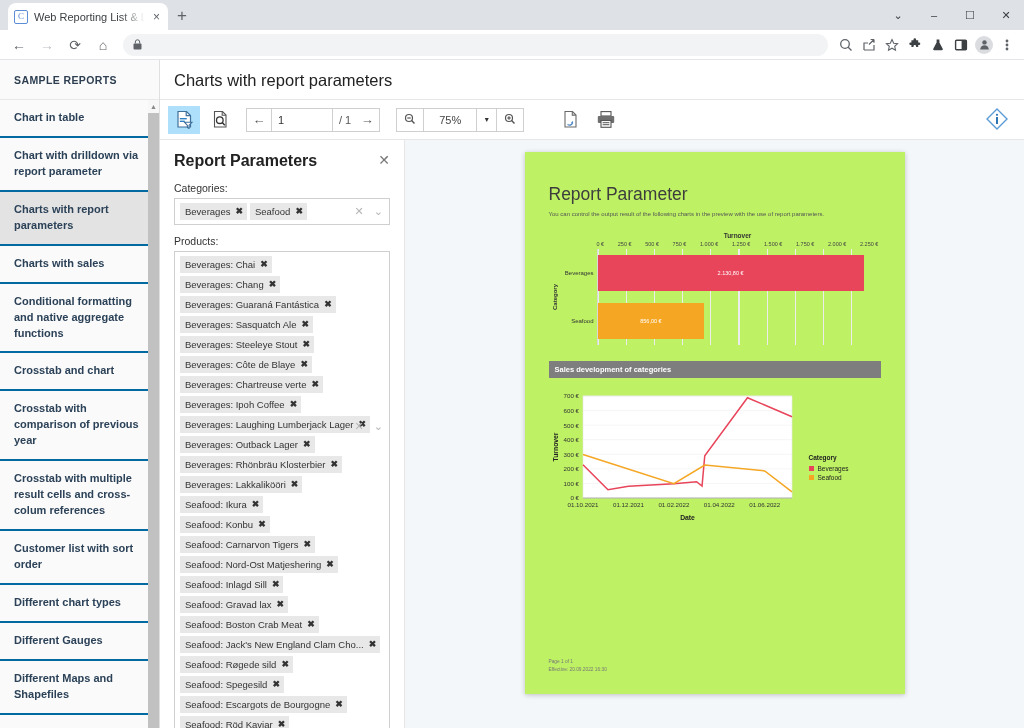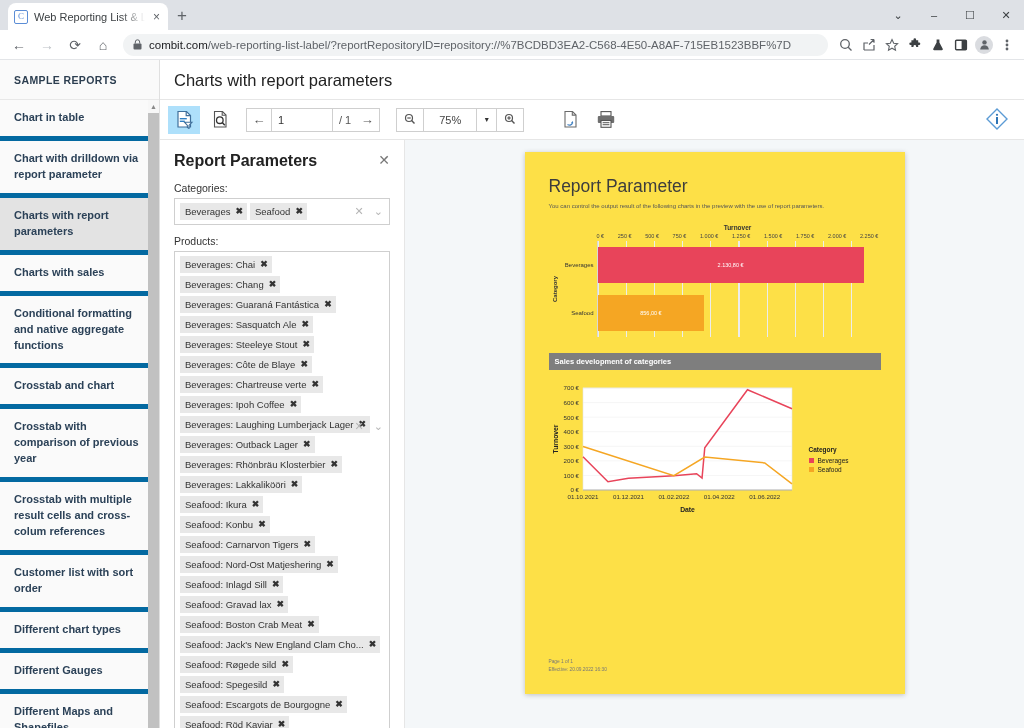--- a/index.html
+++ b/index.html
@@ -81,21 +81,21 @@
     position: relative;
   }
   .sidebar-head {
     font-size: 10.5px; font-weight: bold; color: #2c3e50;
     letter-spacing: .4px; padding: 14px 14px 13px 14px;
     border-bottom: 1px solid #e8e8e8; background: #fafafa;
   }
   .sidebar-list { flex: 1; overflow: hidden; position: relative; }
   .sb-item {
     font-size: 11px; font-weight: bold; color: #2c4258; line-height: 1.45;
-    padding: 10px 16px 10px 14px; border-bottom: 5px solid #0369a1;
+    padding: 10px 16px 10px 14px; border-bottom: 2px solid #0369a1;
     cursor: pointer;
   }
   .sb-item.active { background: #e3e3e3; }
   .sb-scroll {
     position: absolute; right: 0; top: 0; width: 11px; height: 100%;
     background: #f1f1f1;
   }
   .sb-scroll-up {
     height: 13px; background: #f7f7f7; color: #888; font-size: 7px;
     text-align: center; line-height: 13px;
@@ -190,22 +190,22 @@
     color: #b5b5b5; font-size: 11px;
   }
   .cb-actions.mid { top: 168px; }
   .cb-act { cursor: pointer; }
   
   .preview {
     flex: 1; background: #f4f7f9; display: flex; justify-content: center;
     padding-top: 12px; min-width: 0; overflow: hidden;
   }
   .paper {
-    width: 380px; height: 542px; background: #fde047;
-    box-shadow: 0 1px 5px rgba(0,0,0,.22); padding: 24px 24px 0 24px;
+    width: 380px; height: 542px; background: #bef264;
+    box-shadow: 0 1px 5px rgba(0,0,0,.22); padding: 32px 24px 0 24px;
     position: relative; flex: none;
   }
   .rpt-title {
     font-size: 17.5px; color: #3d3d3d; font-weight: normal; margin-bottom: 5px;
   }
   .rpt-sub { font-size: 6px; color: #555; line-height: 1.55; margin-bottom: 13px; }
   .band {
     background: #7e7e7e; color: #fff; font-size: 7.5px; font-weight: bold;
     padding: 4px 6px; margin-bottom: 10px;
   }
@@ -284,21 +284,20 @@
     <div class="navbtn disabled">→</div>
     <div class="navbtn">⟳</div>
     <div class="navbtn">⌂</div>
     <div class="urlbox">
       <span>
         <svg width="9" height="11" viewBox="0 0 9 11">
             <rect x="0.5" y="4.5" width="8" height="6" rx="1" fill="#5f6368"></rect>
             <path d="M2.3 4.5V3a2.2 2.2 0 0 1 4.4 0v1.5" stroke="#5f6368" fill="none" stroke-width="1"></path>
           </svg>
       </span>
-      <span class="url-text"><span>combit.com</span><span class="dim">/web-reporting-list-label/?reportRepositoryID=repository://%7BCDBD3EA2-C568-4E50-A8AF-715EB1523BBF%7D</span></span>
     </div>
     <div class="omni-icons">
       <div class="omni-icon">
         <svg width="14" height="14" viewBox="0 0 14 14">
             <circle cx="6" cy="6" r="4.3" stroke="#5f6368" fill="none" stroke-width="1.3"></circle>
             <line x1="9.2" y1="9.2" x2="12.5" y2="12.5" stroke="#5f6368" stroke-width="1.3"></line>
           </svg>
       </div>
       <div class="omni-icon">
         <svg width="14" height="14" viewBox="0 0 14 14">

